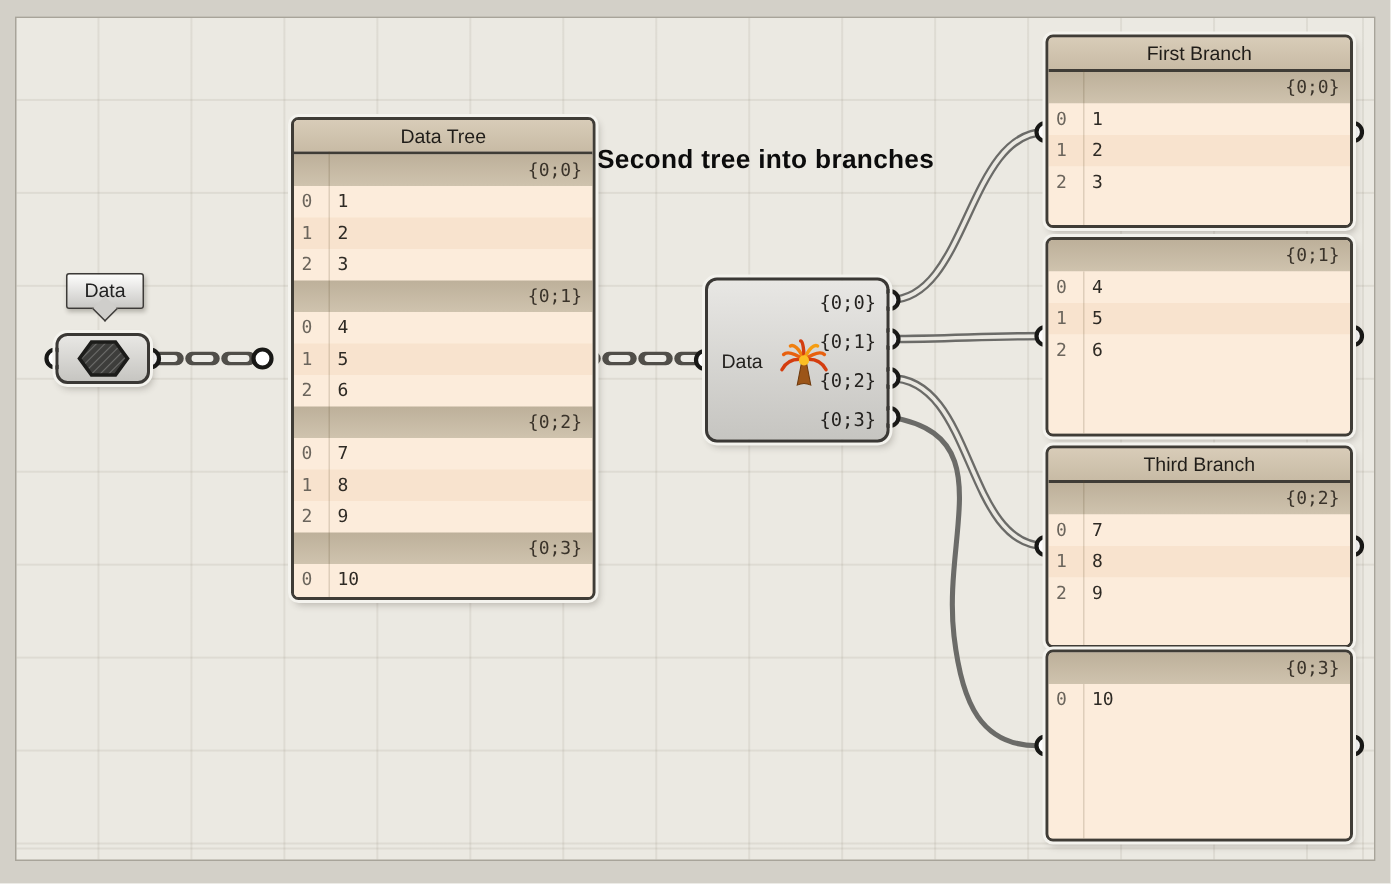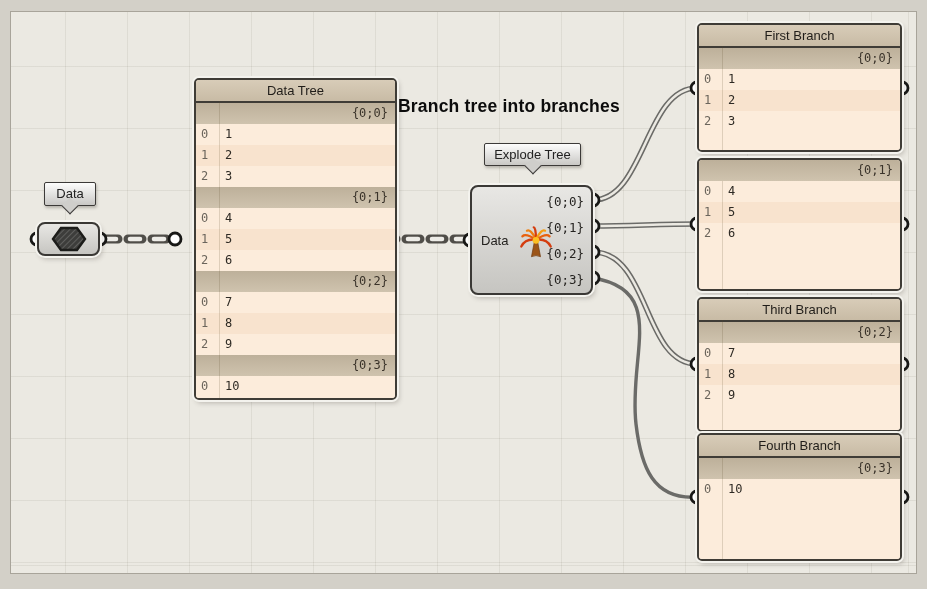--- a/index.html
+++ b/index.html
@@ -99,21 +99,21 @@
       <circle cx="902" cy="88" r="6"></circle>
       <circle cx="697" cy="224" r="6"></circle>
       <circle cx="902" cy="224" r="6"></circle>
       <circle cx="697" cy="364" r="6"></circle>
       <circle cx="902" cy="364" r="6"></circle>
       <circle cx="697" cy="497" r="6"></circle>
       <circle cx="902" cy="497" r="6"></circle>
     </g>
   </svg>
 
-  <div class="comment" style="left:398px;top:96px;">Branch tree into branches</div>
+  <div class="comment" style="left:398px;top:96px;">Second tree into branches</div>
 
   <div class="node gh-comp param-body" style="left:37px;top:222px;width:63px;height:34px;">
     <svg width="36" height="28" viewBox="0 0 36 28">
       <defs>
         <pattern id="hatch" width="4" height="4" patternUnits="userSpaceOnUse" patternTransform="rotate(45)">
           <rect width="4" height="4" fill="#3d3d3b"></rect>
           <line x1="0" y1="0" x2="0" y2="4" stroke="#6e6e6c" stroke-width="1.4"></line>
         </pattern>
       </defs>
       <polygon points="2,14 10,3 26,3 34,14 26,25 10,25" fill="url(#hatch)" stroke="#1c1c1a" stroke-width="2.4"></polygon>
@@ -137,24 +137,20 @@
         <path d="M15,13 C21,9 25,8 27,10" stroke="#e8600e"></path>
         <path d="M15,13 C22,12 26,15 28,19" stroke="#d43d0f"></path>
       </g>
       <circle cx="15" cy="13.5" r="3" fill="#fbbf24"></circle>
     </svg>
     <span class="exp-out" style="top:7px;">{0;0}</span>
     <span class="exp-out" style="top:33px;">{0;1}</span>
     <span class="exp-out" style="top:59px;">{0;2}</span>
     <span class="exp-out" style="top:85px;">{0;3}</span>
   </div>
-  <div class="tooltip" style="left:484px;top:143px;width:95px;height:21px;line-height:21px;">
-    <span>Explode Tree</span>
-    <span class="tail"></span>
-  </div>
 
   <div class="node panel" style="left:175px;top:78px;width:203px;height:322px;margin-left:19px;">
       <div class="p-header">Data Tree</div>
       <div class="p-band">{0;0}</div>
       <div class="p-row">
         <span class="ix">0</span>
         <span class="val">1</span>
       </div>
       <div class="p-row alt">
         <span class="ix">1</span>
@@ -245,21 +241,20 @@
         <span class="val">8</span>
       </div>
       <div class="p-row">
         <span class="ix">2</span>
         <span class="val">9</span>
       </div>
       <div class="p-fill"></div>
       <div class="p-sep"></div>
     </div>
   <div class="node panel" style="left:697px;top:433px;width:205px;height:128px;">
-      <div class="p-header">Fourth Branch</div>
       <div class="p-band">{0;3}</div>
       <div class="p-row">
         <span class="ix">0</span>
         <span class="val">10</span>
       </div>
       <div class="p-fill"></div>
       <div class="p-sep"></div>
     </div>
 </div>
 

